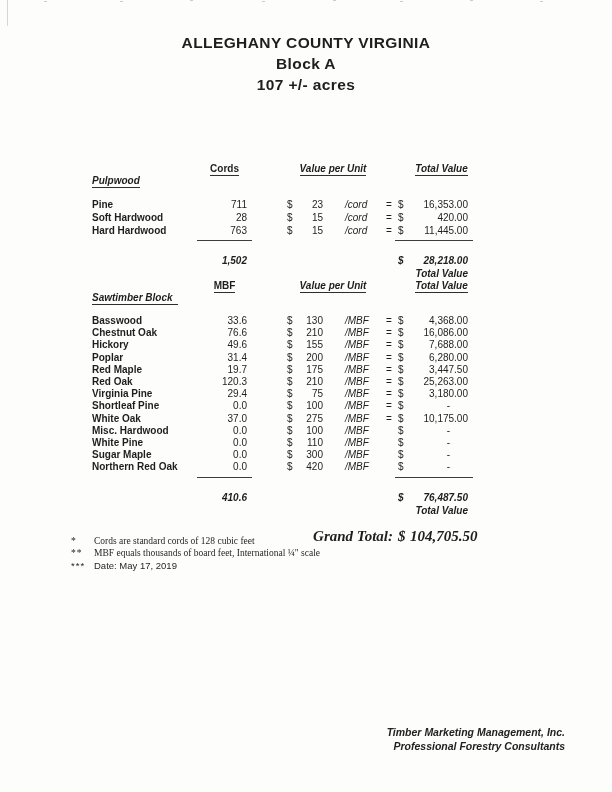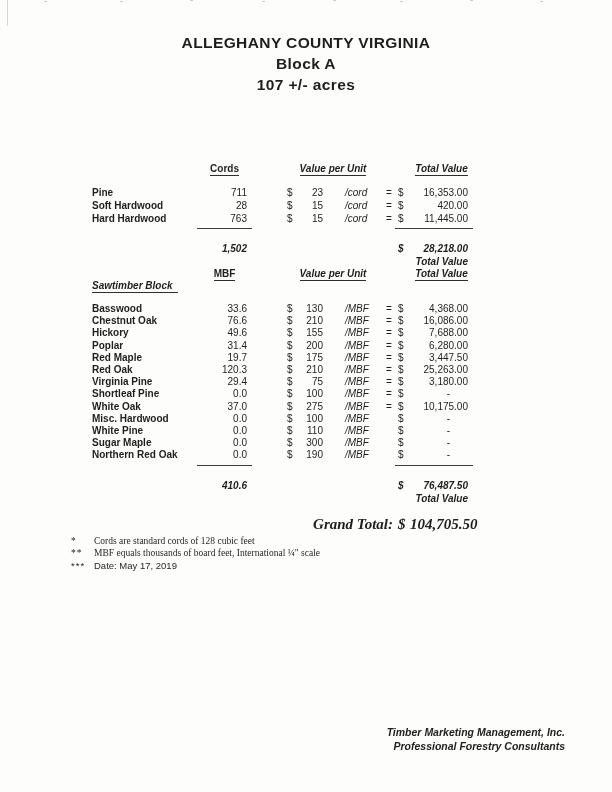--- a/index.html
+++ b/index.html
@@ -115,20 +115,23 @@
   </div>
 
   <div class="vtable">
 
     <div class="trow header-row">
       <div class="cell g2 center"><span class="uline bold">Cords</span></div>
       <div class="cell g47 center"><span class="uline bi">Value per Unit</span></div>
       <div class="cell g10 center"><span class="uline bi">Total Value</span></div>
     </div>
 
+    <div class="trow label-row">
+      <div class="cell g13"><span class="uline bi">Pulpwood</span></div>
+    </div>
 
     <div class="spacer-11"></div>
 
     <div class="rows-pulp" id="pulpwood-rows">
         <div class="trow data-row">
     <div class="cell c-species">Pine</div>
     <div class="cell c-qty">711</div>
     <div class="cell"></div>
     <div class="cell c-d">$</div>
     <div class="cell c-price">23</div>
@@ -333,21 +336,21 @@
     <div class="cell c-unit">/MBF</div>
     <div class="cell c-eq"></div>
     <div class="cell c-d2">$</div>
     <div class="cell c-total dash">-</div>
   </div>
         <div class="trow data-row">
     <div class="cell c-species">Northern Red Oak</div>
     <div class="cell c-qty">0.0</div>
     <div class="cell"></div>
     <div class="cell c-d">$</div>
-    <div class="cell c-price">190</div>
+    <div class="cell c-price">420</div>
     <div class="cell"></div>
     <div class="cell c-unit">/MBF</div>
     <div class="cell c-eq"></div>
     <div class="cell c-d2">$</div>
     <div class="cell c-total dash">-</div>
   </div>
       </div>
 
     <div class="trow sumline-row">
       <div class="cell g2 sumline"></div>

